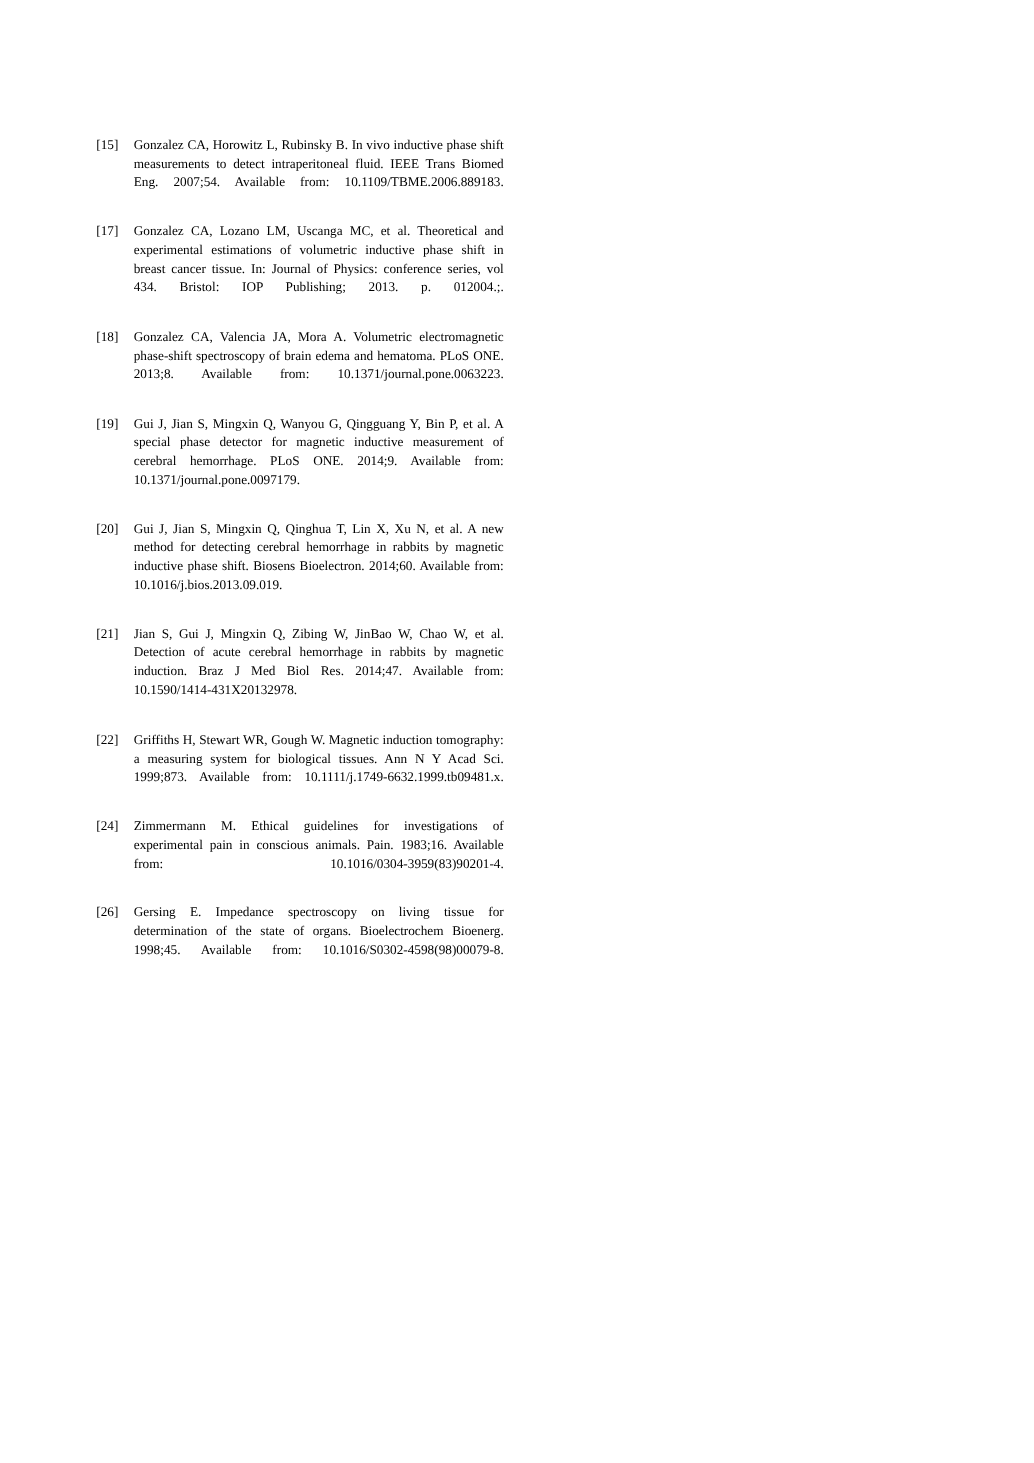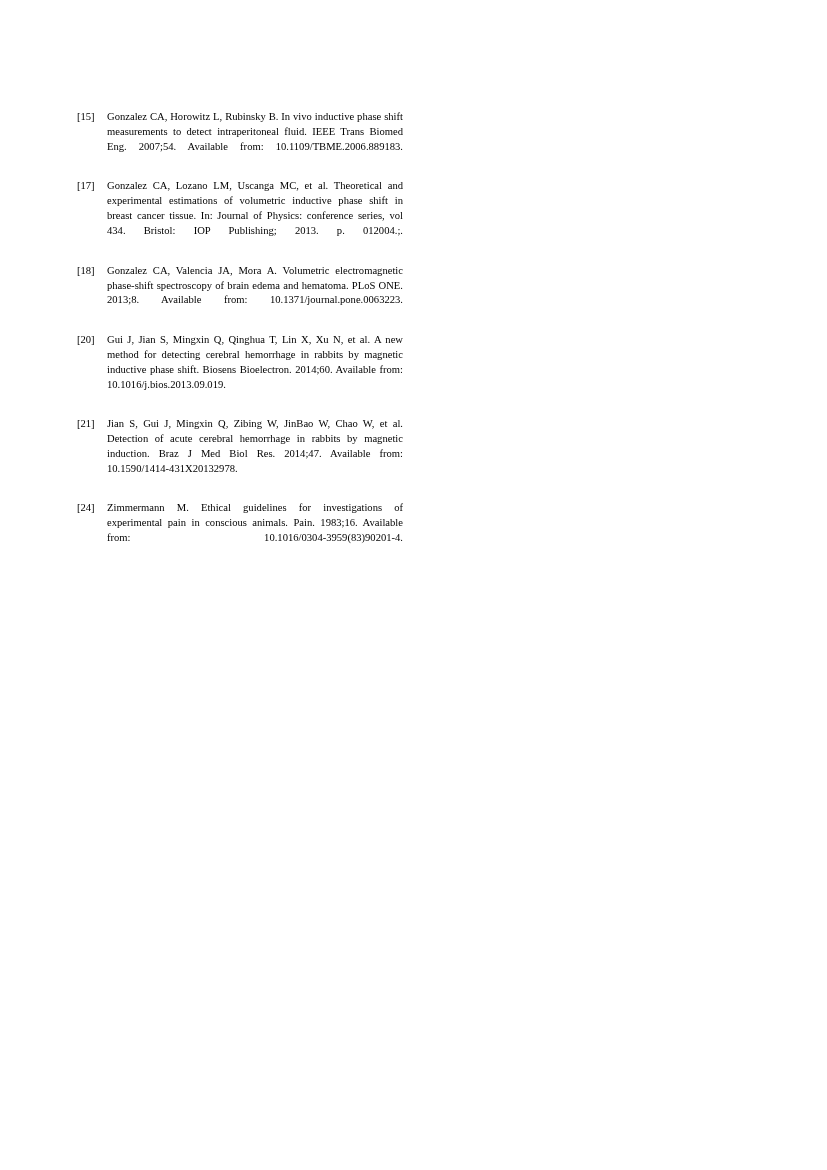--- a/index.html
+++ b/index.html
@@ -87,37 +87,49 @@
     <div class="ref">
       <span class="ref-label">[17]</span>
       <span class="ref-body">Gonzalez CA, Lozano LM, Uscanga MC, et al. Theo­retical and experimental estimations of volumetric in­ductive phase shift in breast cancer tissue. In: Journal of Physics: conference series, vol 434. Bristol: IOP Publishing; 2013. p. 012004.;.</span>
     </div>
 
     <div class="ref">
       <span class="ref-label">[18]</span>
       <span class="ref-body">Gonzalez CA, Valencia JA, Mora A. Volumetric elec­tromagnetic phase-shift spectroscopy of brain edema and hematoma. PLoS ONE. 2013;8. Available from: 10.1371/journal.pone.0063223.</span>
     </div>
 
+    <div class="ref">
+      <span class="ref-label">[19]</span>
+      <span class="ref-body">Gui J, Jian S, Mingxin Q, Wanyou G, Qingguang Y, Bin P, et al. A special phase detector for magnetic in­ductive measurement of cerebral hemorrhage. PLoS ONE. 2014;9. Available from: 10.1371/journal.pone.​0097179.</span>
+    </div>
 
     <div class="ref">
       <span class="ref-label">[20]</span>
       <span class="ref-body">Gui J, Jian S, Mingxin Q, Qinghua T, Lin X, Xu N, et al. A new method for detecting cerebral hemor­rhage in rabbits by magnetic inductive phase shift. Biosens Bioelectron. 2014;60. Available from: 10.​1016/j.bios.2013.09.019.</span>
     </div>
 
     <div class="ref">
       <span class="ref-label">[21]</span>
       <span class="ref-body">Jian S, Gui J, Mingxin Q, Zibing W, JinBao W, Chao W, et al. Detection of acute cerebral hemor­rhage in rabbits by magnetic induction. Braz J Med Biol Res. 2014;47. Available from: 10.1590/1414-​431X20132978.</span>
     </div>
 
+    <div class="ref">
+      <span class="ref-label">[22]</span>
+      <span class="ref-body">Griffiths H, Stewart WR, Gough W. Magnetic induc­tion tomography: a measuring system for biological tissues. Ann N Y Acad Sci. 1999;873. Available from: 10.1111/j.1749-6632.1999.tb09481.x.</span>
+    </div>
 
 
     <div class="ref">
       <span class="ref-label">[24]</span>
       <span class="ref-body">Zimmermann M. Ethical guidelines for investiga­tions of experimental pain in conscious animals. Pain. 1983;16. Available from: 10.1016/0304-3959(83)​90201-4.</span>
     </div>
 
 
+    <div class="ref">
+      <span class="ref-label">[26]</span>
+      <span class="ref-body">Gersing E. Impedance spectroscopy on living tis­sue for determination of the state of organs. Bio­electrochem Bioenerg. 1998;45. Available from: 10.​1016/S0302-4598(98)00079-8.</span>
+    </div>
 
   </div>
 
   <div class="page-number">8</div>
 
 </div>
 
 </body></html>

